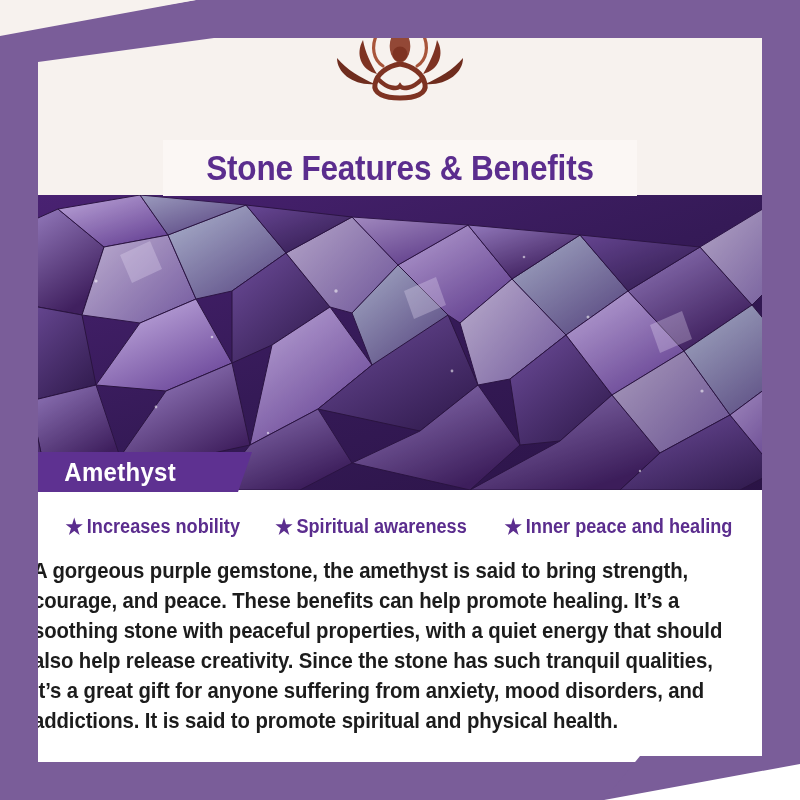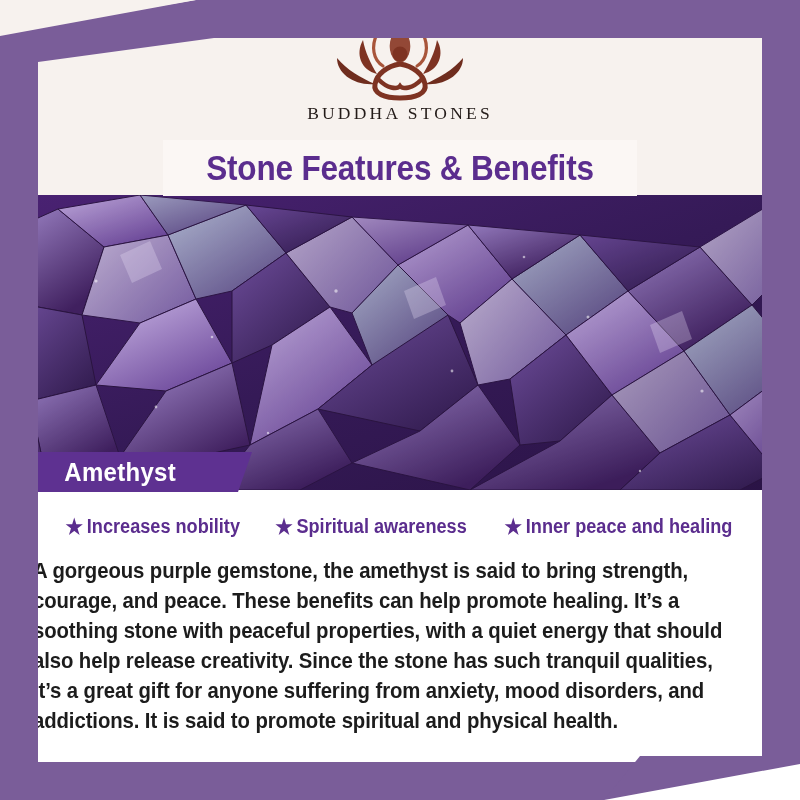--- a/index.html
+++ b/index.html
@@ -82,21 +82,20 @@
         <path d="M108 20 C114 32 112 46 102 52" stroke="#a8553a"></path>
         <path d="M48 26 C40 40 46 56 62 60 C56 50 50 38 48 26 Z" fill="#7e3322" stroke="none"></path>
         <path d="M122 26 C130 40 124 56 108 60 C114 50 120 38 122 26 Z" fill="#7e3322" stroke="none"></path>
         <path d="M22 44 C22 60 40 72 60 70 C46 64 32 56 22 44 Z" fill="#6f2d1e" stroke="none"></path>
         <path d="M148 44 C148 60 130 72 110 70 C124 64 138 56 148 44 Z" fill="#6f2d1e" stroke="none"></path>
         <circle cx="85" cy="40" r="7.5" fill="#7e3322" stroke="none"></circle>
         <path d="M85 50 C72 52 62 60 60 70 C58 80 70 84 85 84 C100 84 112 80 110 70 C108 60 98 52 85 50 Z" fill="none" stroke="#7e3322" stroke-width="5"></path>
         <path d="M64 66 C72 74 82 76 85 72 C88 76 98 74 106 66" stroke="#7e3322" stroke-width="4.5" fill="none"></path>
       </g>
     </svg>
-    <div class="brand">BUDDHA STONES</div>
   </div>
 
   <div class="title-band"></div>
   <div class="title">Stone Features &amp; Benefits</div>
 
   <div class="photo">
     <svg viewBox="0 0 800 295" preserveAspectRatio="none">
       <defs>
         <linearGradient id="bg" x1="0" y1="0" x2="1" y2="1">
           <stop offset="0%" stop-color="#4a2273"></stop>

